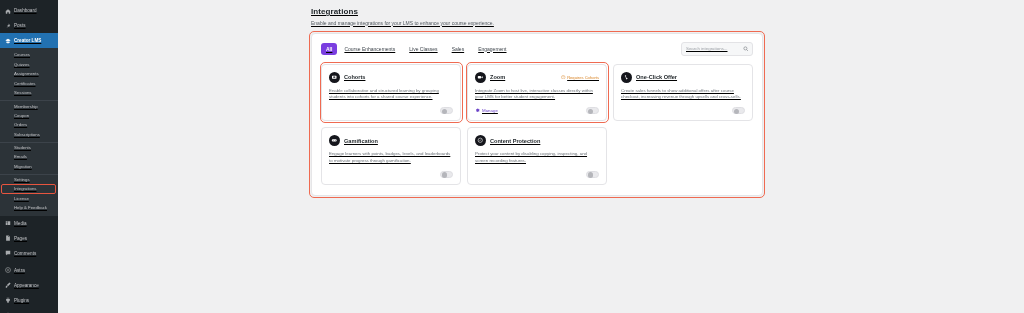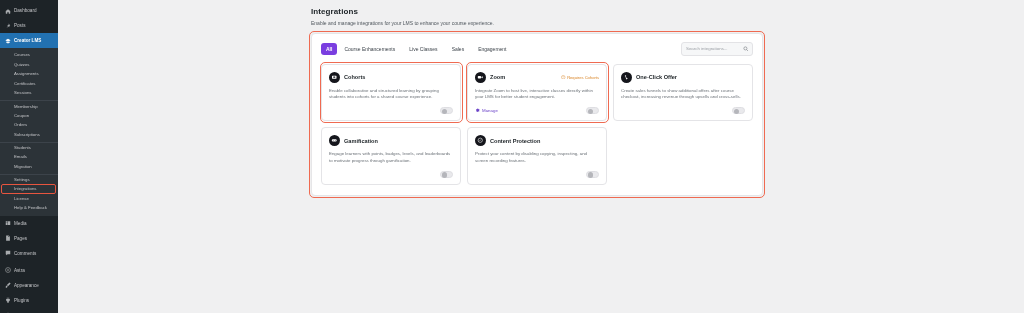--- a/index.html
+++ b/index.html
@@ -2,21 +2,21 @@
 <html><head>
 <meta charset="utf-8">
 <style>
   * { box-sizing: border-box; margin: 0; padding: 0; }
   html, body {
     width: 1024px; height: 313px;
     overflow: hidden;
     font-family: "Liberation Sans", sans-serif;
     background: #f0f0f1;
   }
-  .screen { position: relative; width: 1024px; height: 313px; display: flex; background:#f0f0f1; }
+  .screen { position: relative; width: 1024px; height: 313px; display: flex; background:#f0f0f1;text-decoration:underline; }
 
   
   .sidebar {
     width: 58px; height: 313px;
     background: #1d2327;
     flex: 0 0 58px;
     padding-top: 3px;
     position: relative;
     overflow: hidden;
   }

